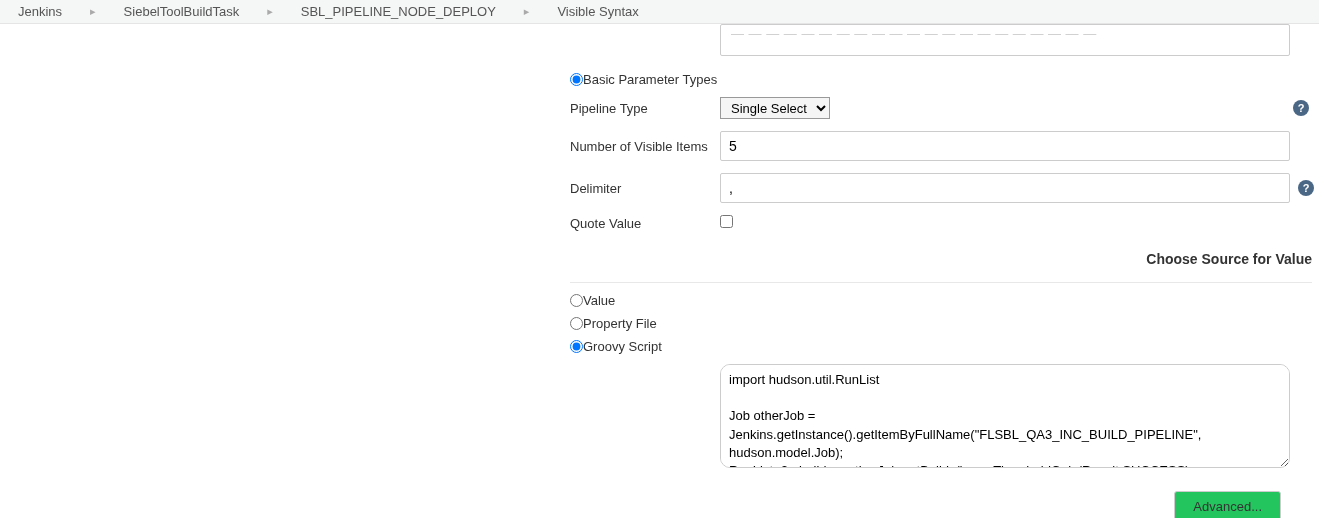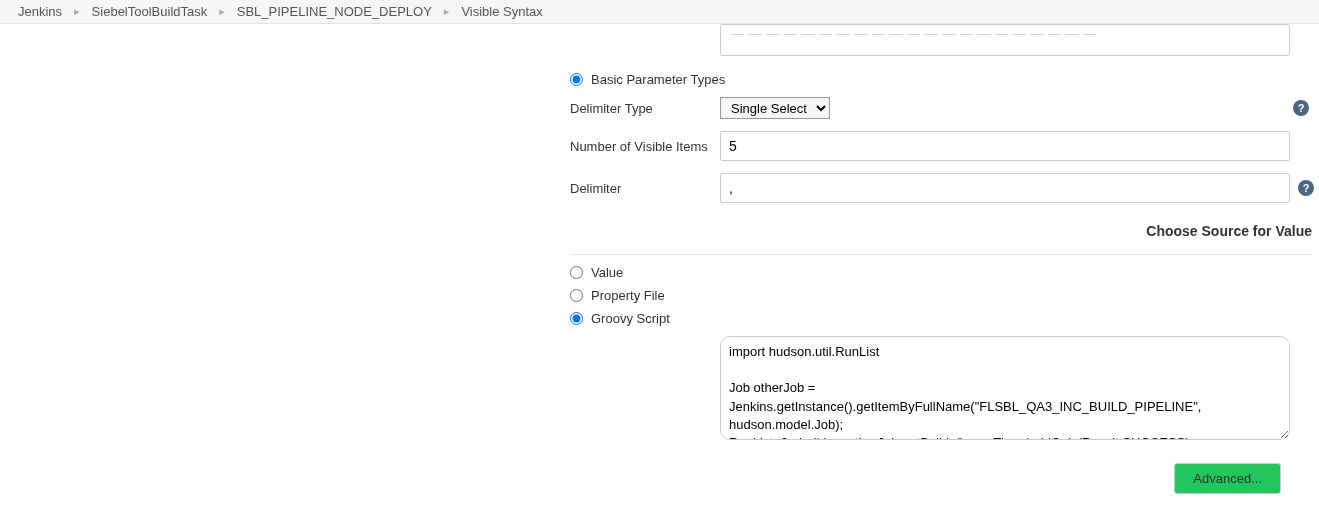--- a/index.html
+++ b/index.html
@@ -9,21 +9,21 @@
       color: #333;
       background: #fff;
       width: 1319px;
     }
     .breadcrumb-bar {
       background: #f5f7f6;
       border-bottom: 1px solid #e5e5e5;
       padding: 6px 18px;
       display: flex;
       align-items: center;
-      gap: 6px;
+      gap: 22px;
       height: 24px;
     }
     .breadcrumb-bar a {
       color: #555;
       text-decoration: none;
       font-size: 13px;
     }
     .breadcrumb-sep {
       color: #aaa;
       font-size: 11px;
@@ -64,21 +64,20 @@
     }
     .truncated-text {
       color: #ccc;
       position: relative;
       top: -12px;
       letter-spacing: 0.5px;
     }
     .radio-option {
       display: flex;
       align-items: center;
-      gap: 8px;
       padding: 4px 0;
     }
     .radio-option input[type="radio"] {
       width: 13px;
       height: 13px;
     }
     select {
       border: 1px solid #999;
       background: #f5f5f5;
       font-size: 13px;
@@ -174,21 +173,21 @@
         <span class="truncated-text">— — — — —  — — — —  — — — — — —  — — — — — —</span>
       </div>
     </div>
 
     <div class="radio-option">
       <input type="radio" checked="" style="">
       <span>Basic Parameter Types</span>
     </div>
 
     <div class="row with-help">
-      <div class="label-col">Delimiter Type</div>
+      <div class="label-col">Pipeline Type</div>
       <div class="field-col">
         <select>
           <option>Single Select</option>
         </select>
       </div>
       <span class="help-icon">?</span>
     </div>
 
     <div class="row">
       <div class="label-col">Number of Visible Items</div>
@@ -198,20 +197,26 @@
     </div>
 
     <div class="row with-help">
       <div class="label-col">Delimiter</div>
       <div class="field-col">
         <input type="text" value="," style="">
       </div>
       <span class="help-icon">?</span>
     </div>
 
+    <div class="row">
+      <div class="label-col">Quote Value</div>
+      <div class="field-col">
+        <input type="checkbox" style="">
+      </div>
+    </div>
 
     <div class="section-heading">Choose Source for Value</div>
 
     <div class="radio-option">
       <input type="radio" name="src" style="">
       <span>Value</span>
     </div>
     <div class="radio-option">
       <input type="radio" name="src" style="">
       <span>Property File</span>

